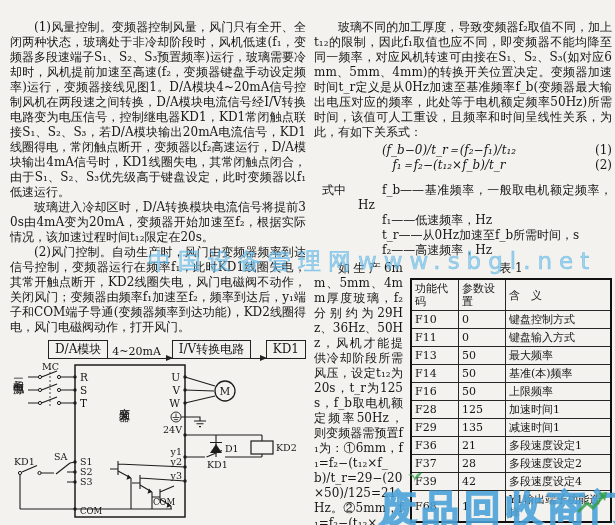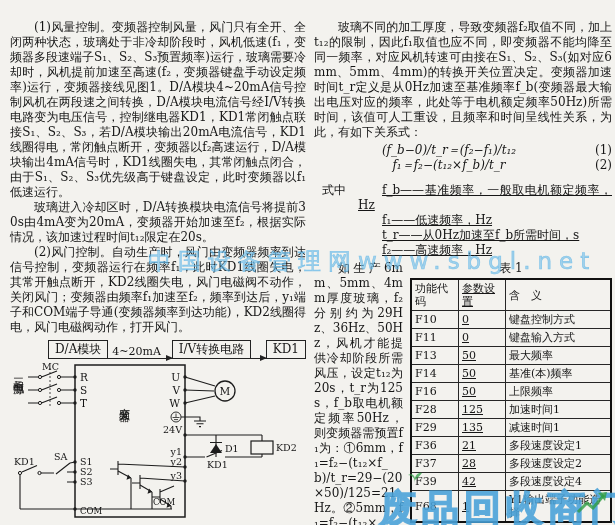--- a/index.html
+++ b/index.html
@@ -11,33 +11,33 @@
        word-break:break-all;}
   .col-left{left:10px;width:296px;}
   .col-right{left:314px;width:298px;}
   .col p{margin:0;text-indent:2em;}
   
   .eq-block{margin:3px 0 10px 0;}
   .eq-row{display:flex;align-items:baseline;}
   .eq-formula{flex:1;text-align:center;font-style:italic;font-size:12px;}
   .eq-num{width:28px;text-align:right;font-style:normal;}
   
-  .defs{position:relative;padding-left:44px;margin-top:2px;text-decoration:underline;}
+  .defs{position:relative;padding-left:44px;margin-top:2px;}
   .where{position:absolute;left:8px;top:0;}
   .def-line{text-indent:0;margin:0;}
   
   .table-region{margin-top:3px;}
   .tbl-wrap{float:right;width:202px;margin-left:7px;}
   .tbl-title{text-align:center;font-size:12px;margin:0 0 2px 0;}
   table.params{border-collapse:collapse;width:100%;border:2px solid #111;
                font-size:11px;line-height:13px;}
   table.params th,table.params td{border:1.3px solid #262626;padding:2px 3px;text-align:left;}
   table.params th{font-weight:normal;word-break:break-all;}
   th.c1,td.c1{width:40px;}
-  th.c2,td.c2{width:40px;text-decoration:underline;}
+  th.c2,td.c2{width:40px;}
   td.c3{text-align:left;padding-left:5px;}
   .def-wrapped{text-indent:24px;margin:0;}
   .bottom-para{clear:both;text-indent:0;padding-top:2px;}
   
   .blockdiag{display:flex;align-items:flex-end;margin:5px 0 2px 38px;font-size:12px;}
   .bbox{border:1.5px solid #222;padding:1px 6px;white-space:nowrap;background:transparent;}
   .arrow{position:relative;width:78px;height:0;border-top:1.4px solid #222;margin:0 0 0 0;}
   .arrow::after{content:"";position:absolute;right:-1px;top:-4.2px;width:0;height:0;
     border-left:7px solid #222;border-top:3.5px solid transparent;border-bottom:3.5px solid transparent;}
   .arrow.short{width:18px;}

